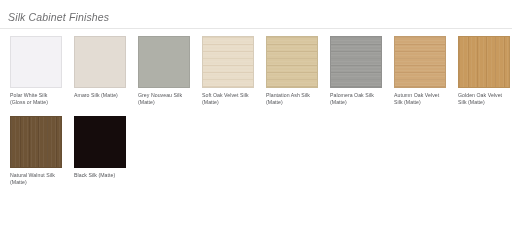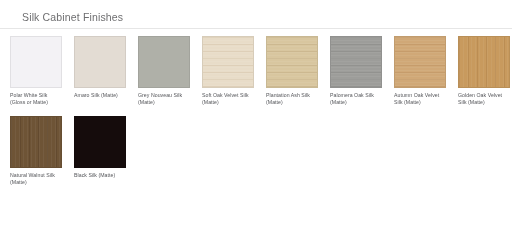--- a/index.html
+++ b/index.html
@@ -15,27 +15,28 @@
     overflow: hidden;
   }
   .page {
     position: relative;
     width: 512px;
     height: 243px;
     box-sizing: border-box;
   }
   .page-title {
     position: absolute;
-    left: 22px;
+    left: 8px;
     top: 11px;
     font-size: 10.5px;
     line-height: 13px;
     color: #6e6e70;
     letter-spacing: 0.15px;
     white-space: nowrap;
+    font-style: italic;
   }
   .title-rule {
     position: absolute;
     left: 0;
     top: 28px;
     width: 512px;
     height: 1px;
     background: #e6e6e6;
   }
   .swatch-grid {

